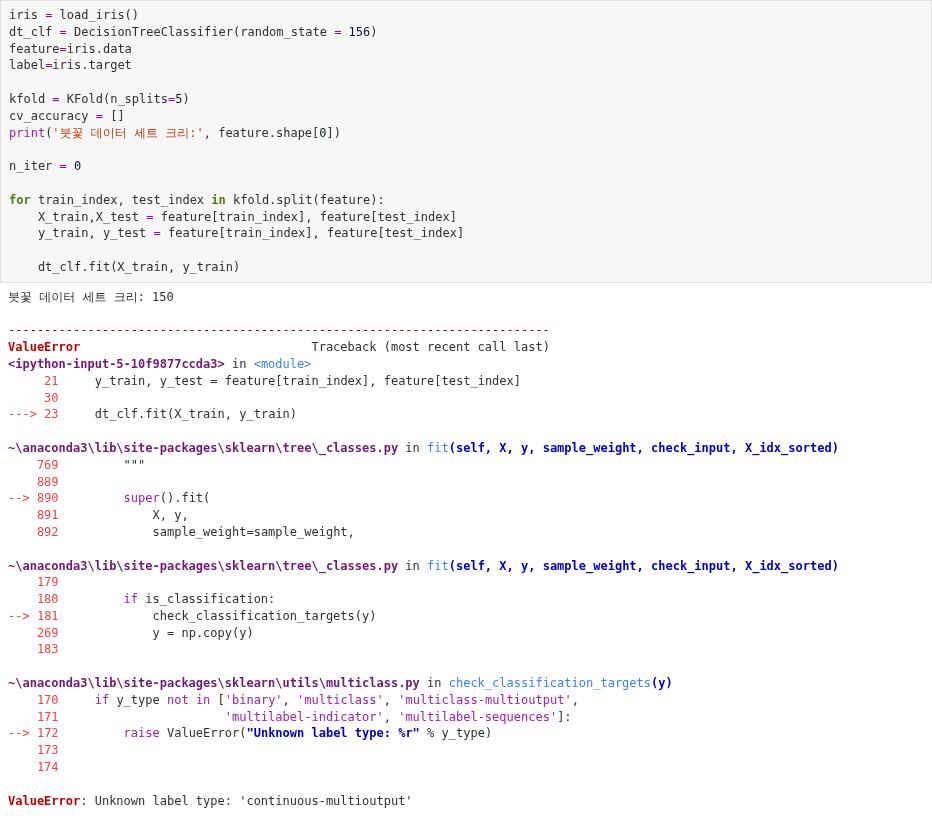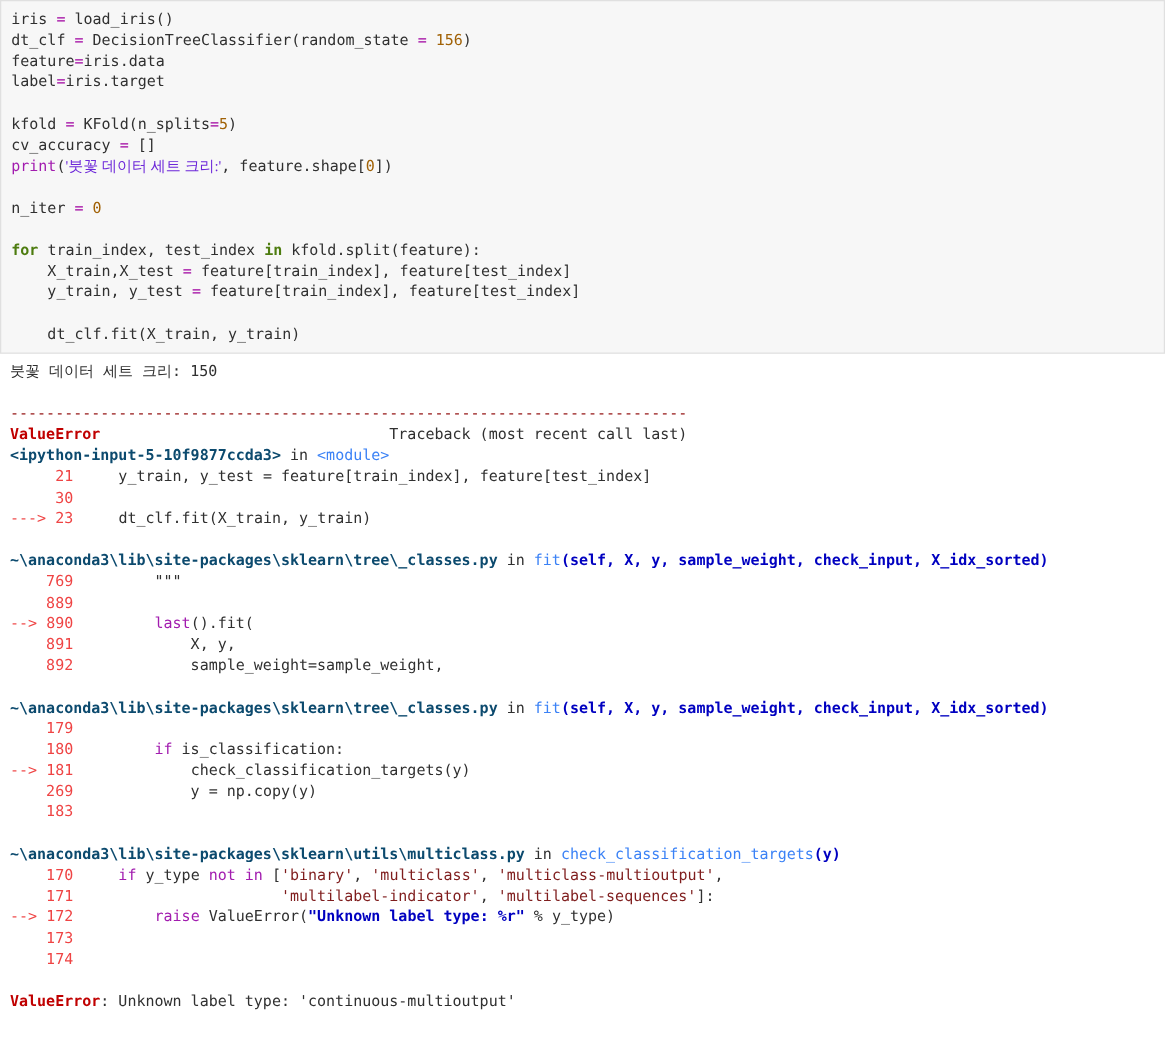--- a/index.html
+++ b/index.html
@@ -19,30 +19,30 @@
     color: #303030;
   }
   .output-cell {
     padding: 6px 8px;
     white-space: pre;
     line-height: 1.4;
     color: #303030;
   }
   .kw-green { color: #4d7c0f; font-weight: bold; }
   .op-purple { color: #a000a0; }
-  .num-teal { color: #a16207; }
-  .str-red { color: #6d28d9; font-family: Liberation Serif, serif; }
+  .num-teal { color: #0f172a; }
+  .str-red { color: #c2410c; }
   .builtin { color: #a21caf; }
   .err-red { color: #c00000; font-weight: bold; }
-  .tb-teal { color: #0c4a6e; }
+  .tb-teal { color: #701a75; }
   .tb-cyan { color: #3b82f6; }
   .tb-blue { color: #0000c0; font-weight: bold; }
   .tb-green { color: #ef4444; }
   .tb-bold { font-weight: bold; }
-  .tb-str { color: #7f1d1d; }
+  .tb-str { color: #a21caf; }
   .tb-hr { color: #8b0000; }
 </style>
 </head>
 <body>
 
 <div class="code-cell"><span><span>iris </span><span class="op-purple">=</span><span> load_iris()</span></span>
 <span><span>dt_clf </span><span class="op-purple">=</span><span> DecisionTreeClassifier(random_state </span><span class="op-purple">=</span><span> </span><span class="num-teal">156</span><span>)</span></span>
 <span><span>feature</span><span class="op-purple">=</span><span>iris.data</span></span>
 <span><span>label</span><span class="op-purple">=</span><span>iris.target</span></span>
 <span></span>
@@ -63,21 +63,21 @@
 <span class="tb-hr">---------------------------------------------------------------------------</span>
 <span><span class="err-red">ValueError</span><span>                                Traceback (most recent call last)</span></span>
 <span><span class="tb-teal tb-bold">&lt;ipython-input-5-10f9877ccda3&gt;</span><span> in </span><span class="tb-cyan">&lt;module&gt;</span></span>
 <span><span class="tb-green">     21 </span><span>    y_train</span><span>,</span><span> y_test </span><span>=</span><span> feature</span><span>[</span><span>train_index</span><span>],</span><span> feature</span><span>[</span><span>test_index</span><span>]</span></span>
 <span><span class="tb-green">     30 </span></span>
 <span><span class="tb-green">---&gt; </span><span class="tb-green">23 </span><span>    dt_clf</span><span>.</span><span>fit</span><span>(</span><span>X_train</span><span>,</span><span> y_train</span><span>)</span></span>
 <span></span>
 <span><span class="tb-teal tb-bold">~\anaconda3\lib\site-packages\sklearn\tree\_classes.py</span><span> in </span><span class="tb-cyan">fit</span><span class="tb-blue">(self, X, y, sample_weight, check_input, X_idx_sorted)</span></span>
 <span><span class="tb-green">    769 </span><span>        """</span></span>
 <span><span class="tb-green">    889 </span></span>
-<span><span class="tb-green">--&gt; </span><span class="tb-green">890 </span><span class="builtin">        last</span><span>().</span><span>fit</span><span>(</span></span>
+<span><span class="tb-green">--&gt; </span><span class="tb-green">890 </span><span class="builtin">        super</span><span>().</span><span>fit</span><span>(</span></span>
 <span><span class="tb-green">    891 </span><span>            X</span><span>,</span><span> y</span><span>,</span></span>
 <span><span class="tb-green">    892 </span><span>            sample_weight</span><span>=</span><span>sample_weight</span><span>,</span></span>
 <span></span>
 <span><span class="tb-teal tb-bold">~\anaconda3\lib\site-packages\sklearn\tree\_classes.py</span><span> in </span><span class="tb-cyan">fit</span><span class="tb-blue">(self, X, y, sample_weight, check_input, X_idx_sorted)</span></span>
 <span><span class="tb-green">    179 </span></span>
 <span><span class="tb-green">    180 </span><span class="builtin">        if</span><span> is_classification</span><span>:</span></span>
 <span><span class="tb-green">--&gt; </span><span class="tb-green">181 </span><span>            check_classification_targets</span><span>(</span><span>y</span><span>)</span></span>
 <span><span class="tb-green">    269 </span><span>            y </span><span>=</span><span> np</span><span>.</span><span>copy</span><span>(</span><span>y</span><span>)</span></span>
 <span><span class="tb-green">    183 </span></span>
 <span></span>

